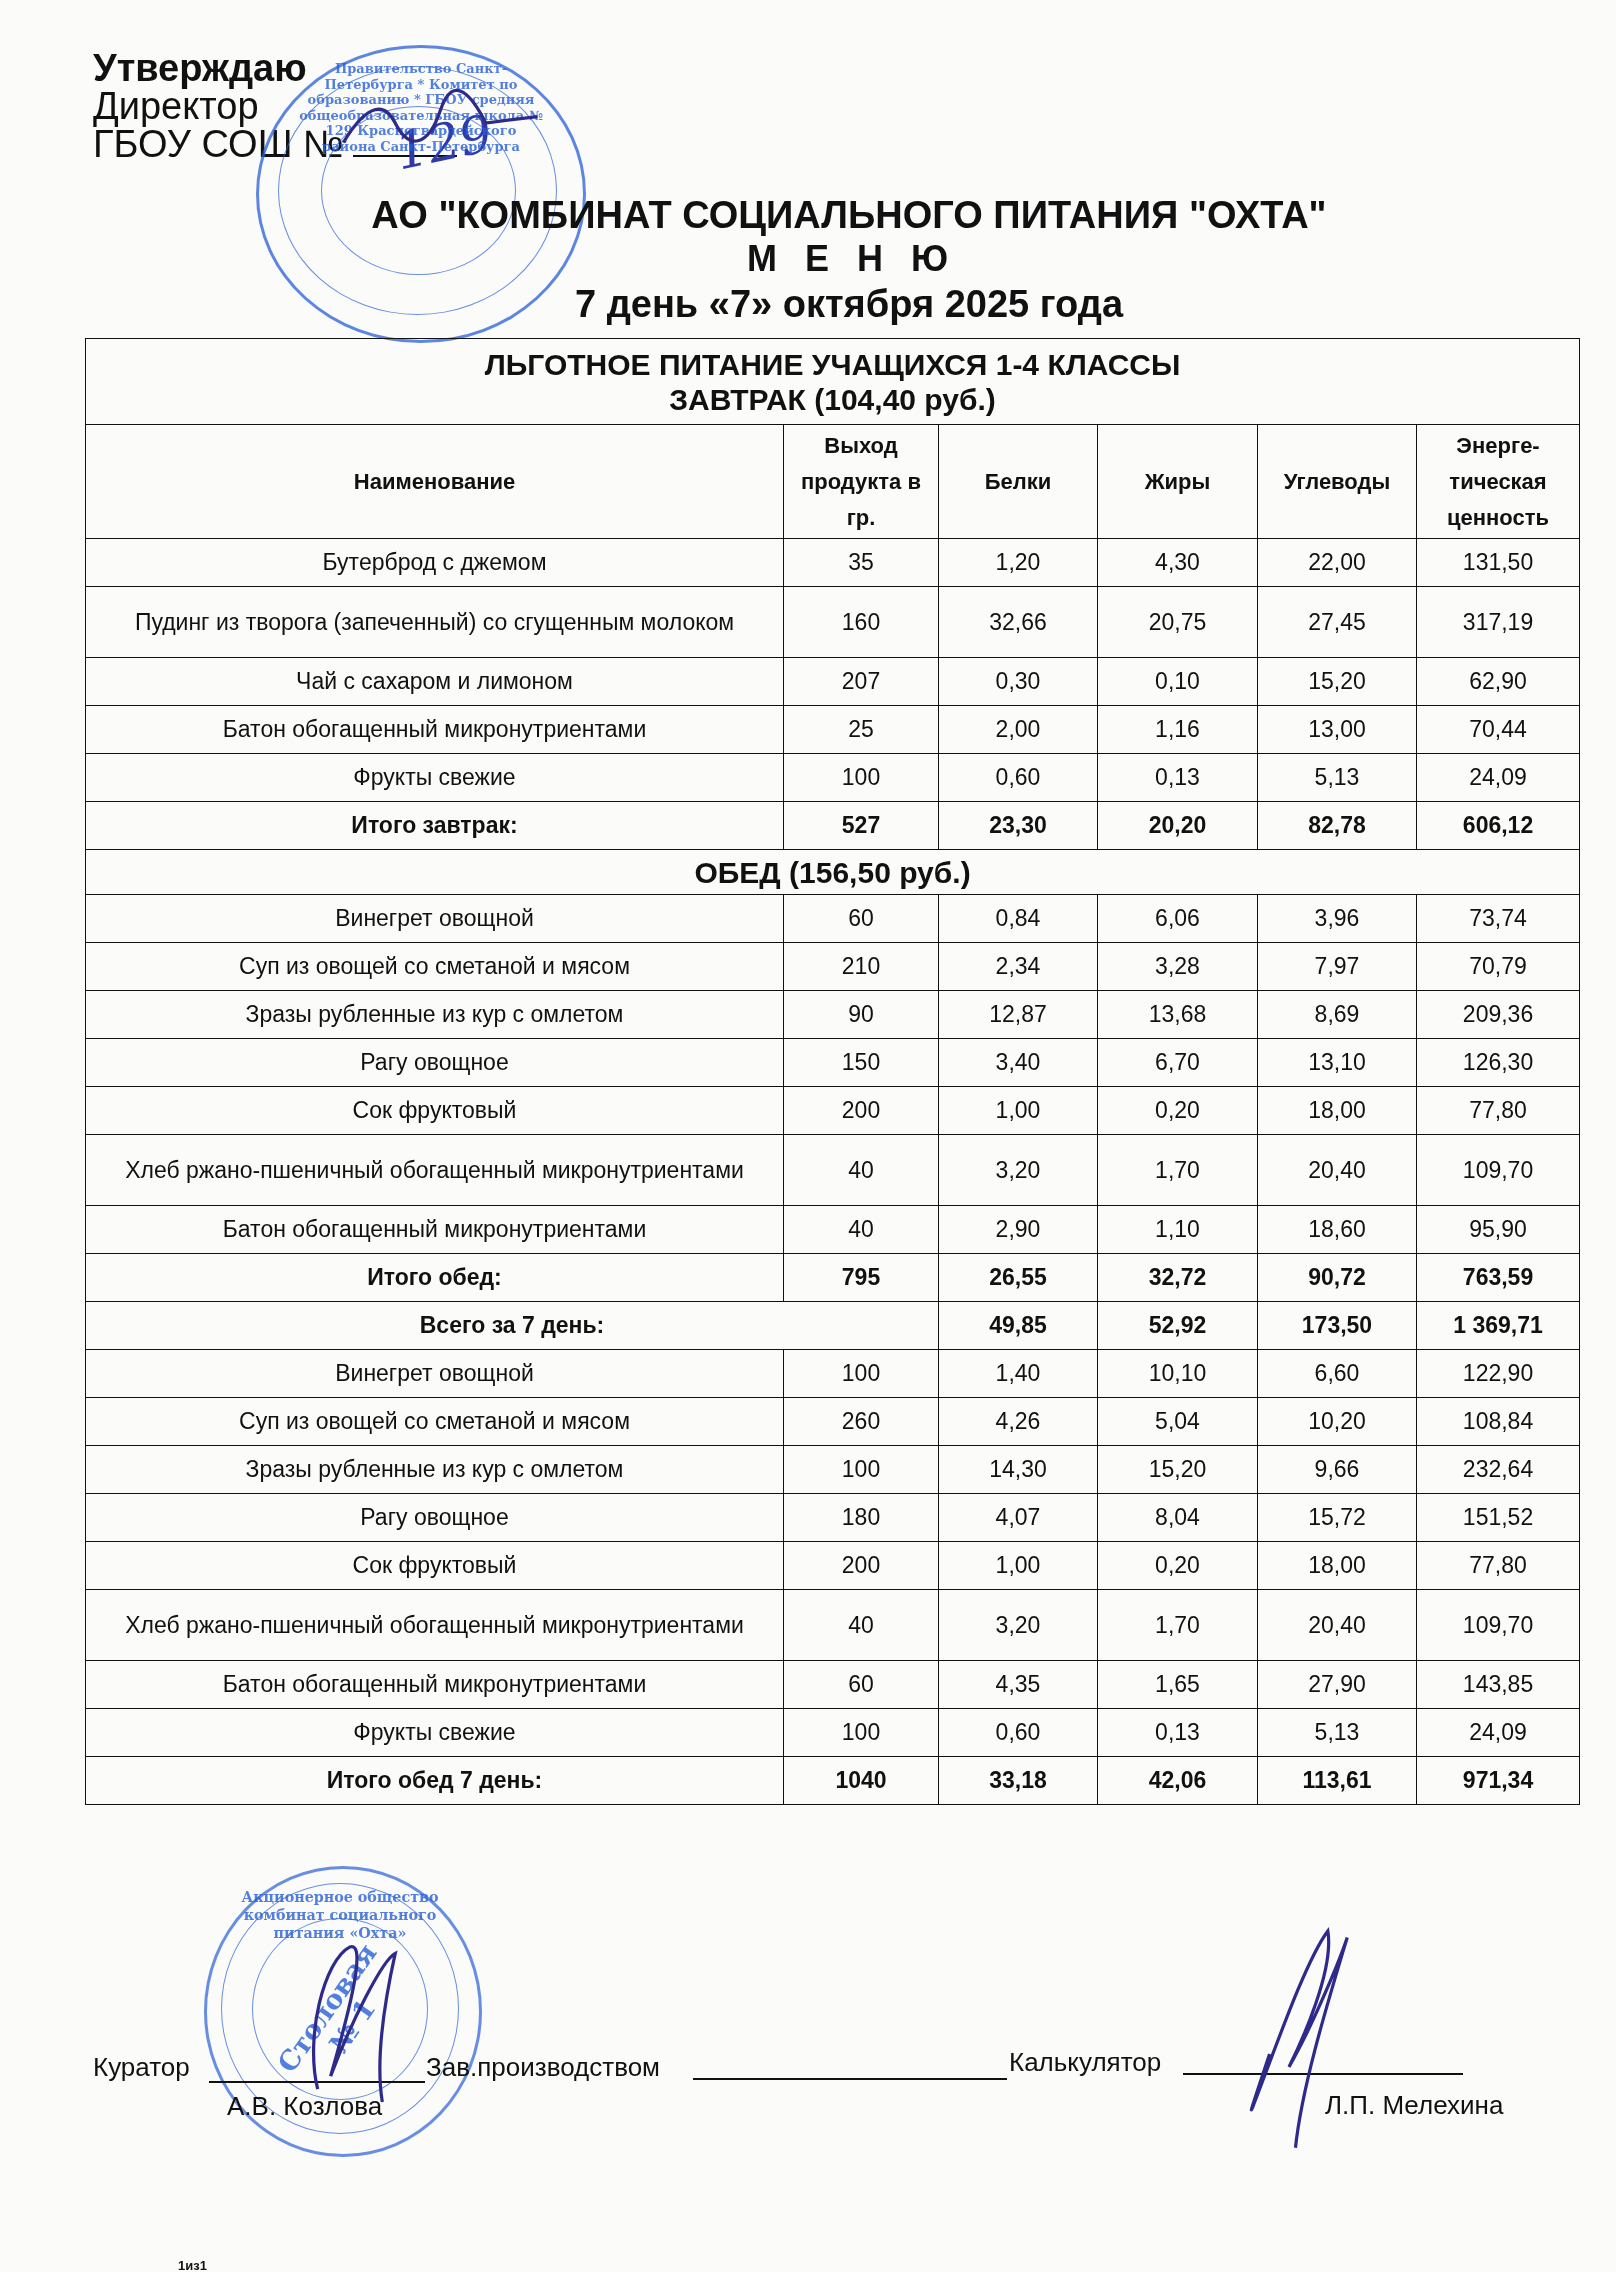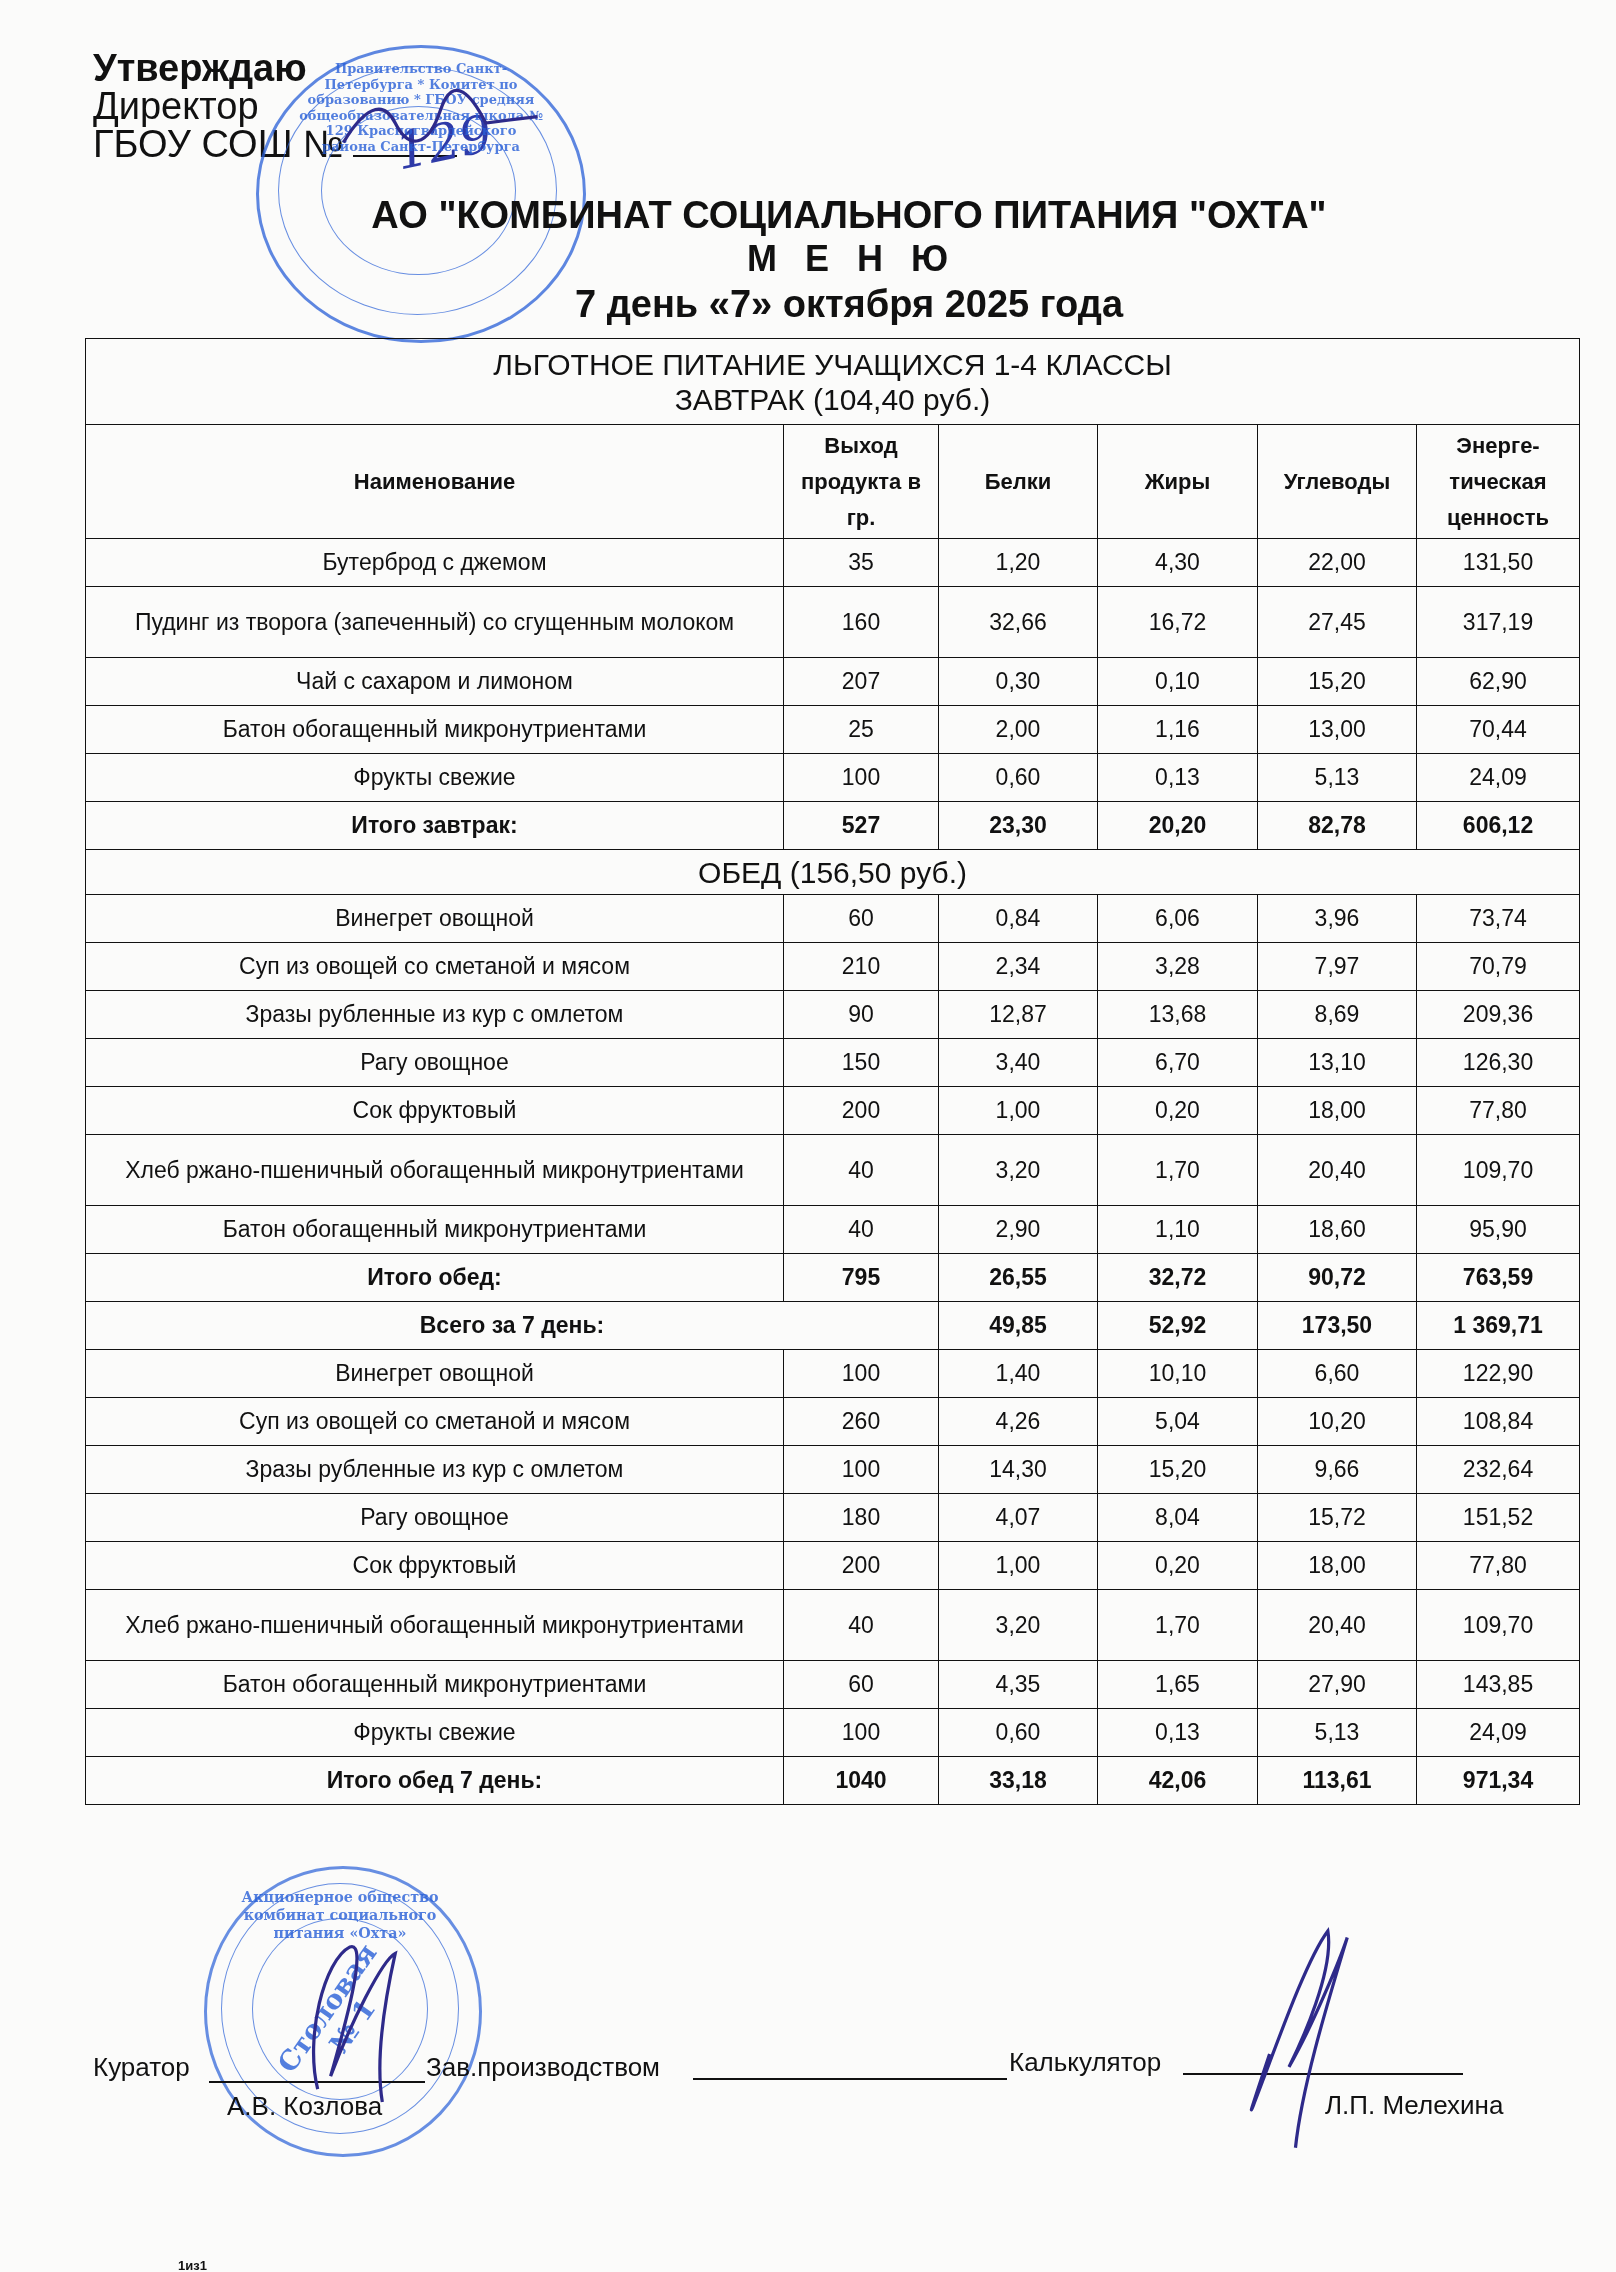--- a/index.html
+++ b/index.html
@@ -24,21 +24,21 @@
     border-collapse:collapse; table-layout:fixed;
     font-size:23px;
   }
   table.menu td, table.menu th { border:1.9px solid #111; padding:0 5.2px; vertical-align:middle; }
   col.c-name { width:698px; }
   col.c-out { width:155px; }
   col.c-prot { width:159px; }
   col.c-fat { width:160px; }
   col.c-carb { width:159px; }
   col.c-en { width:163px; }
-  .band { text-align:center; font-weight:normal; font-size:30px; line-height:35px; }
+  .band { text-align:center; font-weight:bold; font-size:30px; line-height:35px; }
   .band.tall { height:85px; }
   .band.short { height:44px; }
   .band.tall2 { height:76px; }
   th.hdr { font-size:22px; font-weight:bold; text-align:center; line-height:36px; height:113px; }
   td.name { text-align:center; line-height:27px; }
   td.num { text-align:center; }
   tr.r1 td { height:47px; }
   tr.r2 td { height:70px; }
   tr.total td { font-weight:bold; height:47px; }
   .sig-label { position:absolute; white-space:nowrap; }
@@ -115,21 +115,21 @@
       <td class="num">35</td>
       <td class="num">1,20</td>
       <td class="num">4,30</td>
       <td class="num">22,00</td>
       <td class="num">131,50</td>
     </tr>
     <tr class="r2">
       <td class="name">Пудинг из творога (запеченный) со сгущенным молоком</td>
       <td class="num">160</td>
       <td class="num">32,66</td>
-      <td class="num">16,72</td>
+      <td class="num">20,75</td>
       <td class="num">27,45</td>
       <td class="num">317,19</td>
     </tr>
     <tr class="r1">
       <td class="name">Чай с сахаром и лимоном</td>
       <td class="num">207</td>
       <td class="num">0,30</td>
       <td class="num">0,10</td>
       <td class="num">15,20</td>
       <td class="num">62,90</td>

